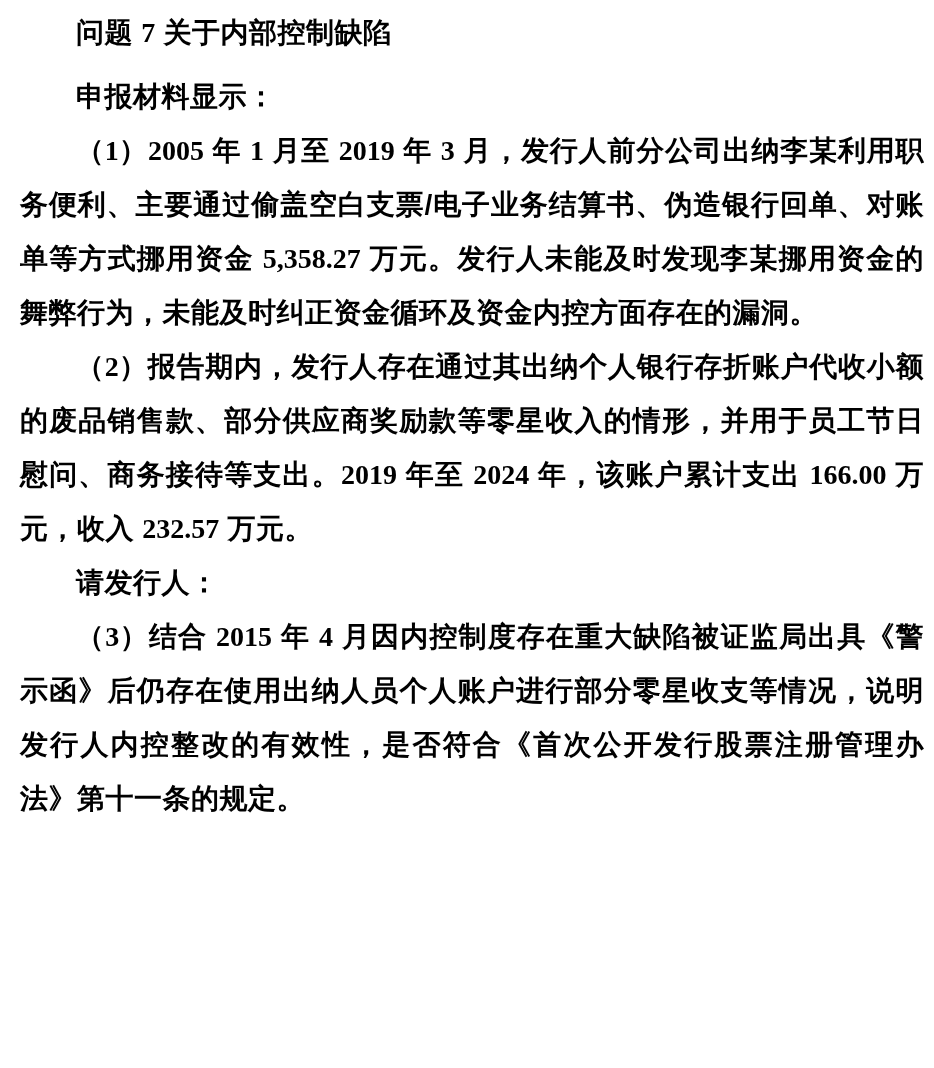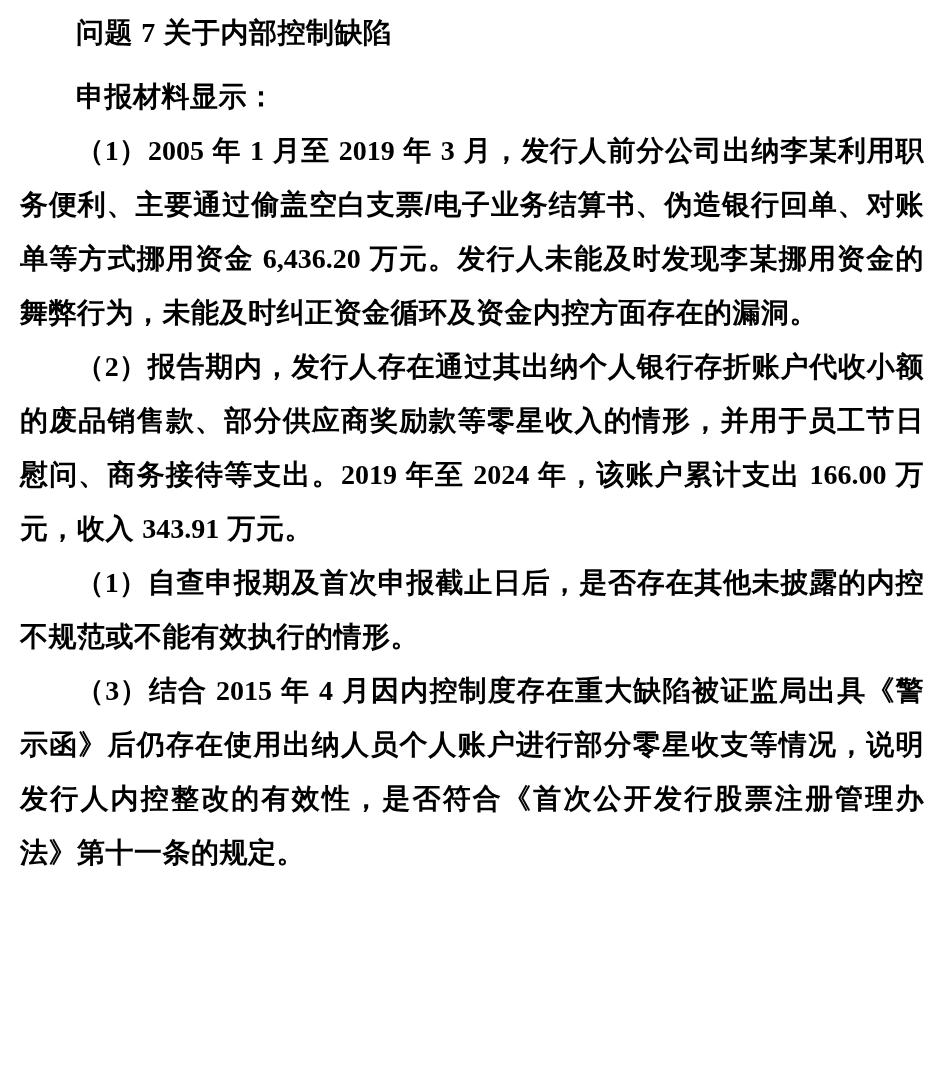--- a/index.html
+++ b/index.html
@@ -52,24 +52,24 @@
 </head>
 <body>
 
 <div class="page">
   <div class="doc">
 
     <h1>问题 <span class="latin">7</span> 关于内部控制缺陷</h1>
 
     <p class="para-materials-intro">申报材料显示：</p>
 
-    <p>（<span class="latin">1</span>）<span class="latin">2005</span> 年 <span class="latin">1</span> 月至 <span class="latin">2019</span> 年 <span class="latin">3</span> 月，发行人前分公司出纳李某利用职务便利、主要通过偷盖空白支票/电子业务结算书、伪造银行回单、对账单等方式挪用资金 <span class="latin">6,436.20</span> 万元。发行人未能及时发现李某挪用资金的舞弊行为，未能及时纠正资金循环及资金内控方面存在的漏洞。</p>
+    <p>（<span class="latin">1</span>）<span class="latin">2005</span> 年 <span class="latin">1</span> 月至 <span class="latin">2019</span> 年 <span class="latin">3</span> 月，发行人前分公司出纳李某利用职务便利、主要通过偷盖空白支票/电子业务结算书、伪造银行回单、对账单等方式挪用资金 <span class="latin">5,358.27</span> 万元。发行人未能及时发现李某挪用资金的舞弊行为，未能及时纠正资金循环及资金内控方面存在的漏洞。</p>
 
-    <p>（<span class="latin">2</span>）报告期内，发行人存在通过其出纳个人银行存折账户代收小额的废品销售款、部分供应商奖励款等零星收入的情形，并用于员工节日慰问、商务接待等支出。<span class="latin">2019</span> 年至 <span class="latin">2024</span> 年，该账户累计支出 <span class="latin">166.00</span> 万元，收入 <span class="latin">343.91</span> 万元。</p>
+    <p>（<span class="latin">2</span>）报告期内，发行人存在通过其出纳个人银行存折账户代收小额的废品销售款、部分供应商奖励款等零星收入的情形，并用于员工节日慰问、商务接待等支出。<span class="latin">2019</span> 年至 <span class="latin">2024</span> 年，该账户累计支出 <span class="latin">166.00</span> 万元，收入 <span class="latin">232.57</span> 万元。</p>
 
+    <p>请发行人：</p>
 
-    <p>（<span class="latin">1</span>）自查申报期及首次申报截止日后，是否存在其他未披露的内控不规范或不能有效执行的情形。</p>
 
 
     <p>（<span class="latin">3</span>）结合 <span class="latin">2015</span> 年 <span class="latin">4</span> 月因内控制度存在重大缺陷被证监局出具《警示函》后仍存在使用出纳人员个人账户进行部分零星收支等情况，说明发行人内控整改的有效性，是否符合《首次公开发行股票注册管理办法》第十一条的规定。</p>
 
   </div>
 </div>
 
 </body></html>

